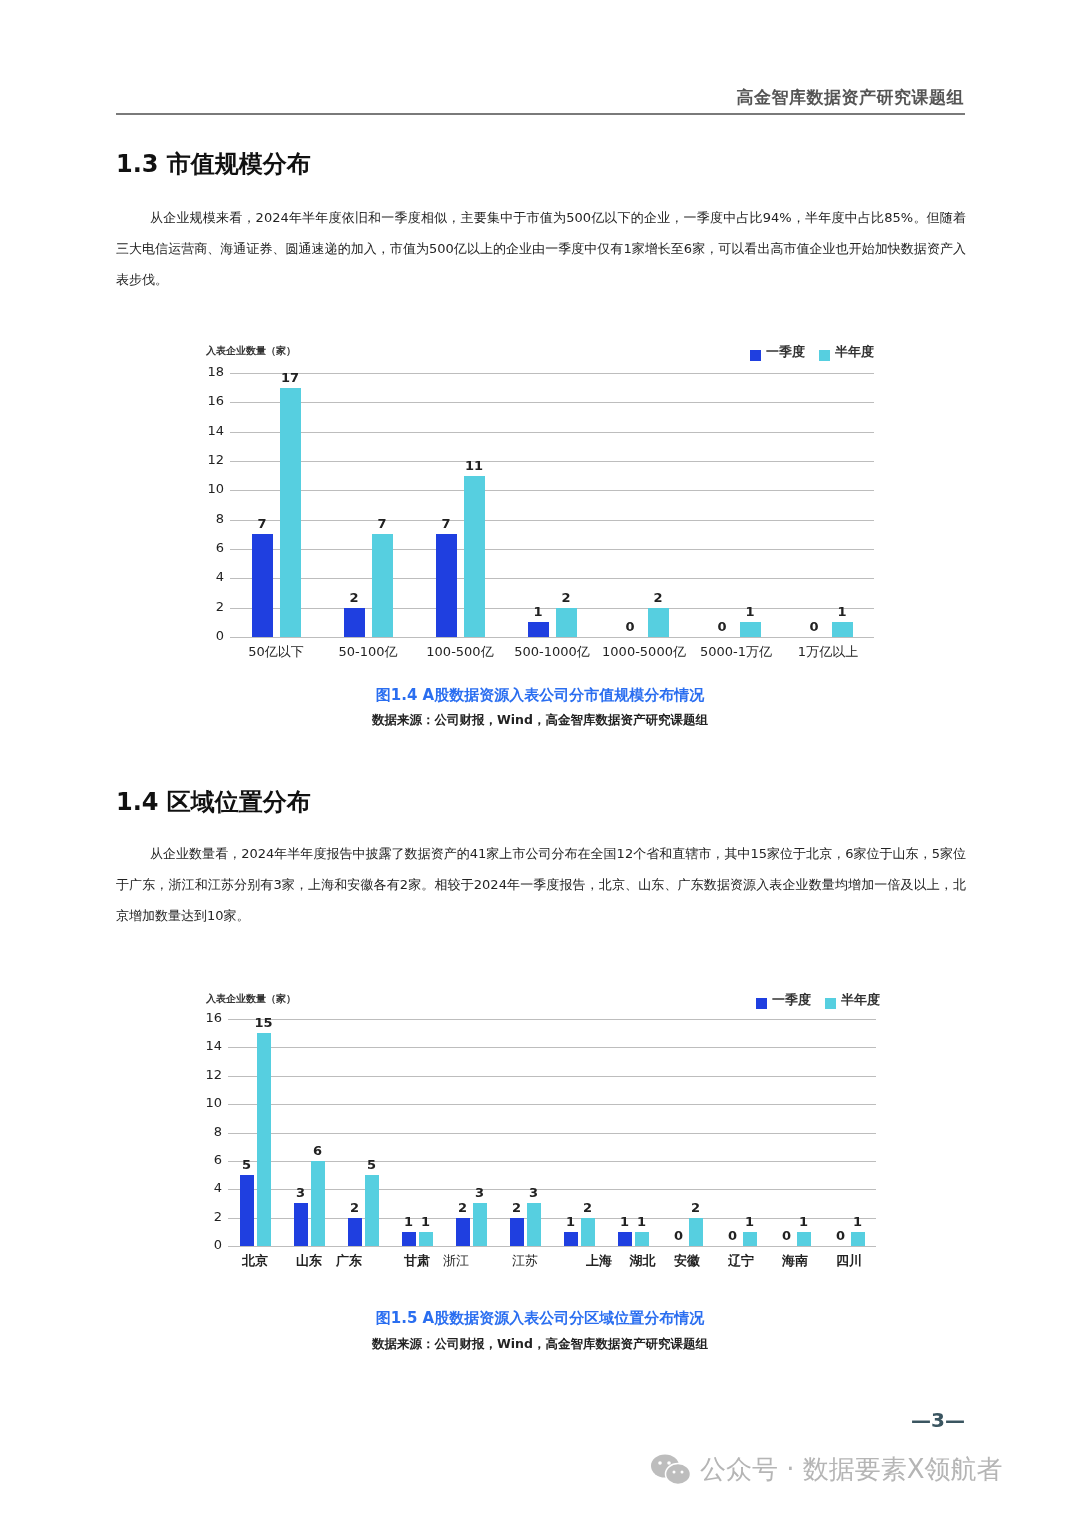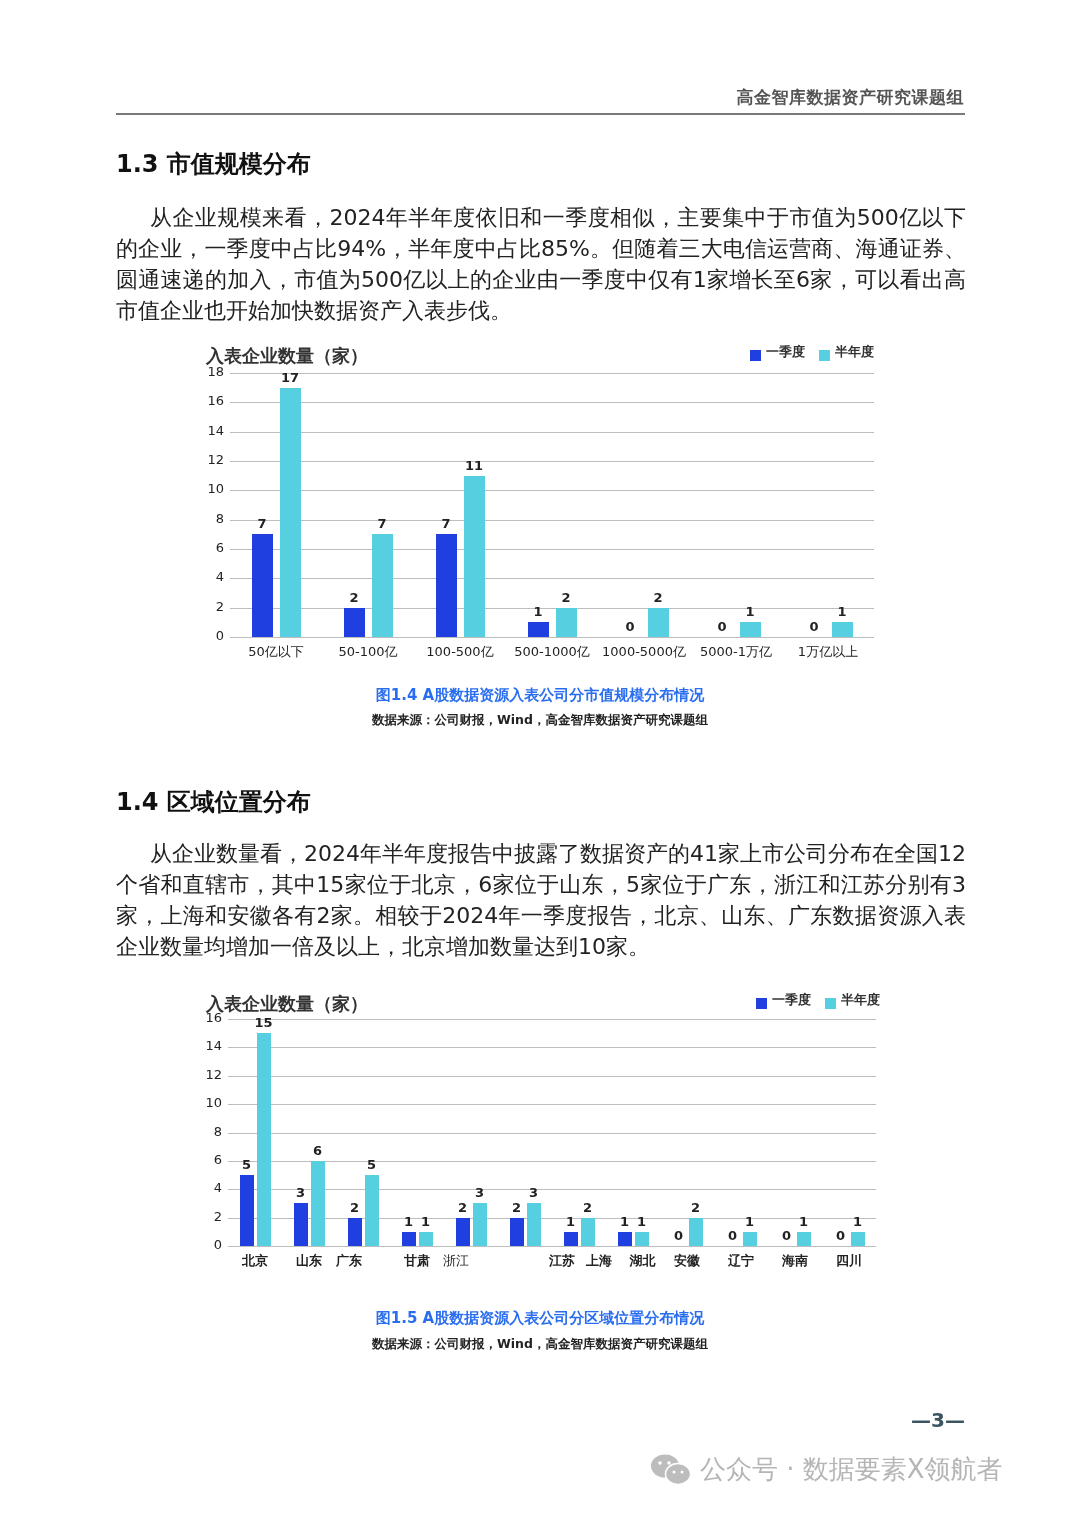--- a/index.html
+++ b/index.html
@@ -11,28 +11,28 @@
     position: absolute; right: 116px; top: 86px; font-size: 17px; font-weight: bold; color: #555;
     letter-spacing: 0.5px;
   }
   .header-rule {
     position: absolute; left: 116px; width: 849px; top: 113px; height: 2px; background: #7a7a7a;
   }
   .section-title {
     position: absolute; left: 116px; font-size: 24px; font-weight: bold; color: #111;
   }
   .para {
-    position: absolute; left: 116px; width: 850px; font-size: 22px; line-height: 31px; color: #222;
+    position: absolute; left: 116px; width: 850px; font-size: 13px; line-height: 31px; color: #222;
     text-indent: 34px; text-align: justify;
   }
   .chart {
     position: absolute;
   }
   .chart .ylabel-title {
-    position: absolute; font-size: 18px; font-weight: bold; color: #333; white-space: nowrap;
+    position: absolute; font-size: 10px; font-weight: bold; color: #333; white-space: nowrap;
   }
   .chart .legend {
     position: absolute; display: flex; align-items: center; gap: 6px; font-size: 13px; font-weight: bold; color: #333;
   }
   .legend .swatch { width: 11px; height: 11px; display: inline-block; }
   .legend .item { display: flex; align-items: flex-end; gap: 5px; margin-left: 8px; }
   .plot { position: absolute; }
   .gridline { position: absolute; left: 0; right: 0; height: 1px; background: #bdbdbd; }
   .ytick { position: absolute; font-size: 13px; color: #222; text-align: right; width: 24px; }
   .bar { position: absolute; bottom: 0; }
@@ -192,21 +192,21 @@
       <div class="xtick" style="left: 139px; width: 100px; top: 233px; font-weight: bold;">甘肃</div>
       <div class="bar" style="left: 227.5px; width: 14px; height: 28.375px; background: rgb(31, 63, 224);"></div>
       <div class="bar-label" style="left: 219.5px; top: 180.625px;">2</div>
       <div class="bar" style="left: 244.5px; width: 14px; height: 42.5625px; background: rgb(86, 207, 224);"></div>
       <div class="bar-label" style="left: 236.5px; top: 166.438px;">3</div>
       <div class="xtick" style="left: 178px; width: 100px; top: 233px; font-weight: normal;">浙江</div>
       <div class="bar" style="left: 281.5px; width: 14px; height: 28.375px; background: rgb(31, 63, 224);"></div>
       <div class="bar-label" style="left: 273.5px; top: 180.625px;">2</div>
       <div class="bar" style="left: 298.5px; width: 14px; height: 42.5625px; background: rgb(86, 207, 224);"></div>
       <div class="bar-label" style="left: 290.5px; top: 166.438px;">3</div>
-      <div class="xtick" style="left: 247px; width: 100px; top: 233px; font-weight: bold; text-align: right;">江苏</div>
+      <div class="xtick" style="left: 247px; width: 100px; top: 233px; font-weight: normal;">江苏</div>
       <div class="bar" style="left: 335.5px; width: 14px; height: 14.1875px; background: rgb(31, 63, 224);"></div>
       <div class="bar-label" style="left: 327.5px; top: 194.812px;">1</div>
       <div class="bar" style="left: 352.5px; width: 14px; height: 28.375px; background: rgb(86, 207, 224);"></div>
       <div class="bar-label" style="left: 344.5px; top: 180.625px;">2</div>
       <div class="xtick" style="left: 301px; width: 100px; top: 233px; font-weight: bold; padding-left: 40px;">上海</div>
       <div class="bar" style="left: 389.5px; width: 14px; height: 14.1875px; background: rgb(31, 63, 224);"></div>
       <div class="bar-label" style="left: 381.5px; top: 194.812px;">1</div>
       <div class="bar" style="left: 406.5px; width: 14px; height: 14.1875px; background: rgb(86, 207, 224);"></div>
       <div class="bar-label" style="left: 398.5px; top: 194.812px;">1</div>
       <div class="xtick" style="left: 355px; width: 119px; top: 233px; font-weight: bold;">湖北</div>

